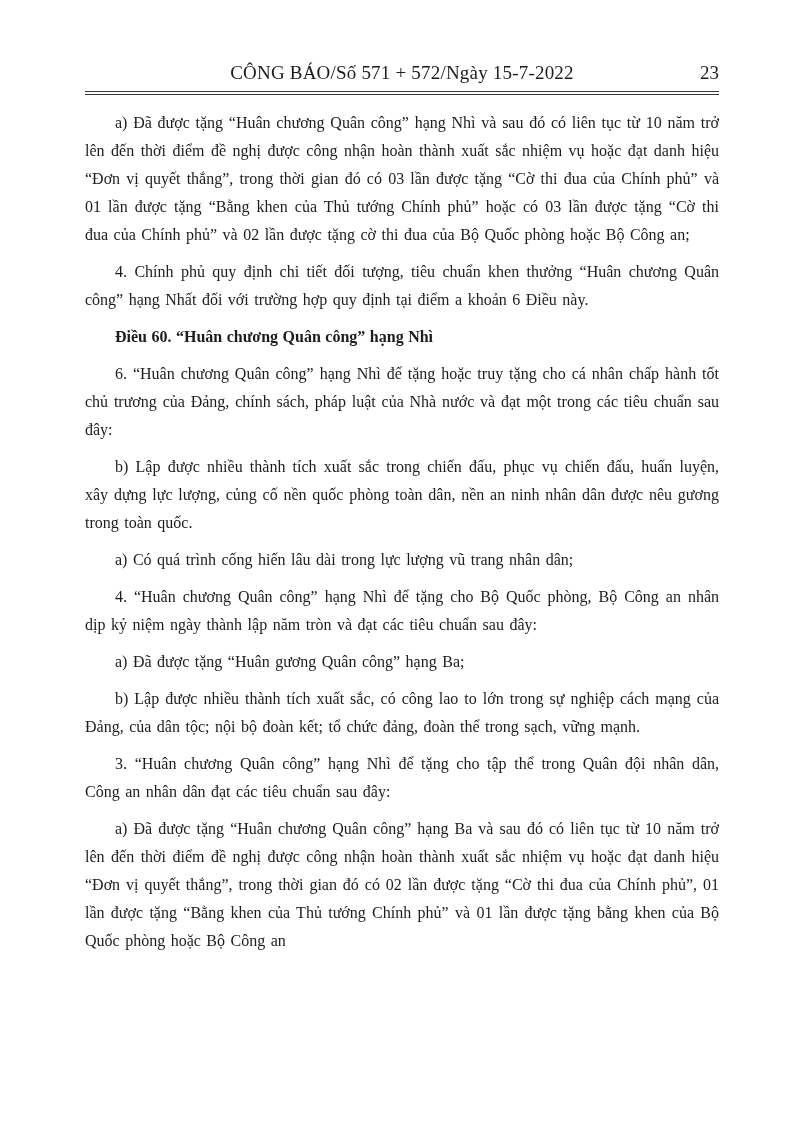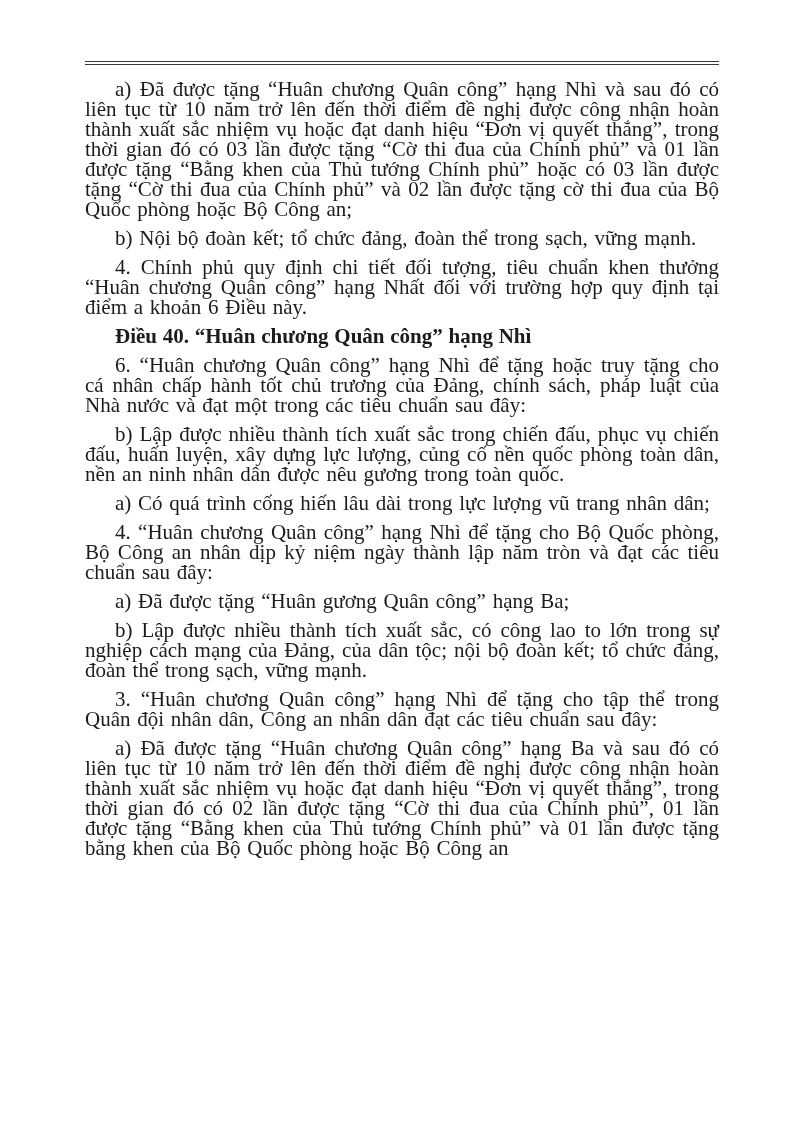--- a/index.html
+++ b/index.html
@@ -44,46 +44,49 @@
   }
   .double-rule {
     width: 100%;
     height: 0;
     border-bottom: 4px double #3a3a3a;
     margin-top: 3px;
     margin-bottom: 14px;
   }
   .body-text p {
     margin: 0 0 9px 0;
-    font-size: 21px;
-    line-height: 20px;
+    font-size: 16px;
+    line-height: 28px;
     text-align: justify;
     text-indent: 30px;
     word-spacing: 1.5px;
   }
   .body-text p.heading {
     font-weight: bold;
     text-align: left;
     word-spacing: 0.5px;
   }
 </style>
 </head>
 <body>
 
 <div class="page">
   <div class="content">
 
+    <div class="gazette-header">
+      <span class="title">CÔNG BÁO/Số 571 + 572/Ngày 15-7-2022</span>
+      <span class="pagenum">23</span>
+    </div>
 
     <div class="double-rule"></div>
 
     <div class="body-text">
       <p>a) Đã được tặng “Huân chương Quân công” hạng Nhì và sau đó có liên tục từ 10 năm trở lên đến thời điểm đề nghị được công nhận hoàn thành xuất sắc nhiệm vụ hoặc đạt danh hiệu “Đơn vị quyết thắng”, trong thời gian đó có 03 lần được tặng “Cờ thi đua của Chính phủ” và 01 lần được tặng “Bằng khen của Thủ tướng Chính phủ” hoặc có 03 lần được tặng “Cờ thi đua của Chính phủ” và 02 lần được tặng cờ thi đua của Bộ Quốc phòng hoặc Bộ Công an;</p>
-      <p>b) Nội bộ đoàn kết; tổ chức đảng, đoàn thể trong sạch, vững mạnh.</p>
       <p>4. Chính phủ quy định chi tiết đối tượng, tiêu chuẩn khen thưởng “Huân chương Quân công” hạng Nhất đối với trường hợp quy định tại điểm a khoản 6 Điều này.</p>
-      <p class="heading">Điều 40. “Huân chương Quân công” hạng Nhì</p>
+      <p class="heading">Điều 60. “Huân chương Quân công” hạng Nhì</p>
       <p>6. “Huân chương Quân công” hạng Nhì để tặng hoặc truy tặng cho cá nhân chấp hành tốt chủ trương của Đảng, chính sách, pháp luật của Nhà nước và đạt một trong các tiêu chuẩn sau đây:</p>
       <p>b) Lập được nhiều thành tích xuất sắc trong chiến đấu, phục vụ chiến đấu, huấn luyện, xây dựng lực lượng, củng cố nền quốc phòng toàn dân, nền an ninh nhân dân được nêu gương trong toàn quốc.</p>
       <p>a) Có quá trình cống hiến lâu dài trong lực lượng vũ trang nhân dân;</p>
       <p>4. “Huân chương Quân công” hạng Nhì để tặng cho Bộ Quốc phòng, Bộ Công an nhân dịp kỷ niệm ngày thành lập năm tròn và đạt các tiêu chuẩn sau đây:</p>
       <p>a) Đã được tặng “Huân gương Quân công” hạng Ba;</p>
       <p>b) Lập được nhiều thành tích xuất sắc, có công lao to lớn trong sự nghiệp cách mạng của Đảng, của dân tộc; nội bộ đoàn kết; tổ chức đảng, đoàn thể trong sạch, vững mạnh.</p>
       <p>3. “Huân chương Quân công” hạng Nhì để tặng cho tập thể trong Quân đội nhân dân, Công an nhân dân đạt các tiêu chuẩn sau đây:</p>
       <p>a) Đã được tặng “Huân chương Quân công” hạng Ba và sau đó có liên tục từ 10 năm trở lên đến thời điểm đề nghị được công nhận hoàn thành xuất sắc nhiệm vụ hoặc đạt danh hiệu “Đơn vị quyết thắng”, trong thời gian đó có 02 lần được tặng “Cờ thi đua của Chính phủ”, 01 lần được tặng “Bằng khen của Thủ tướng Chính phủ” và 01 lần được tặng bằng khen của Bộ Quốc phòng hoặc Bộ Công an</p>
     </div>
 

